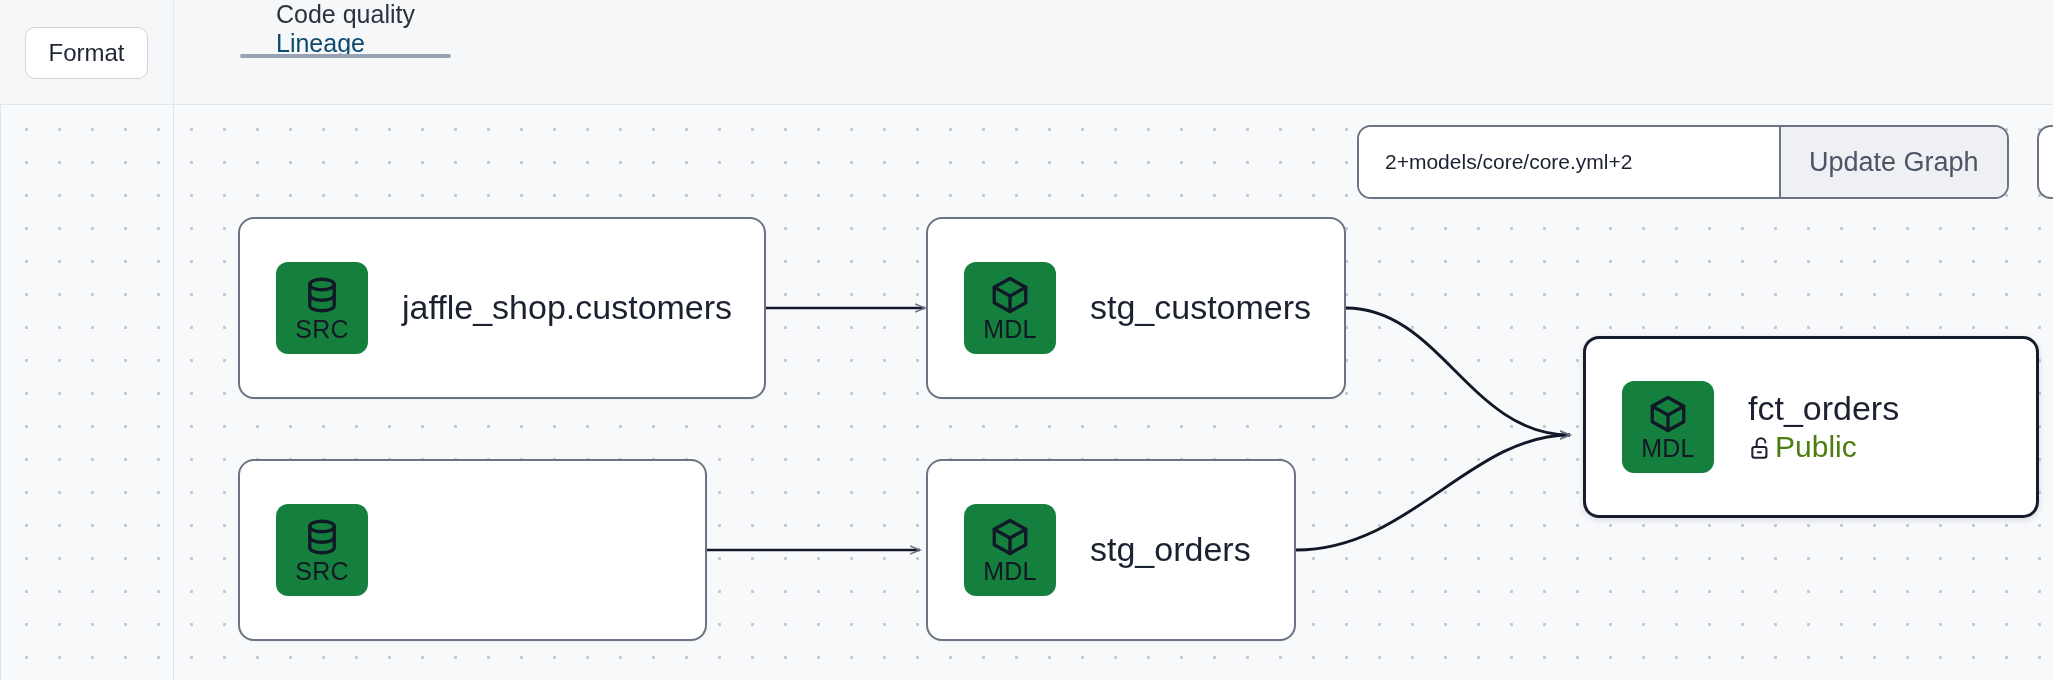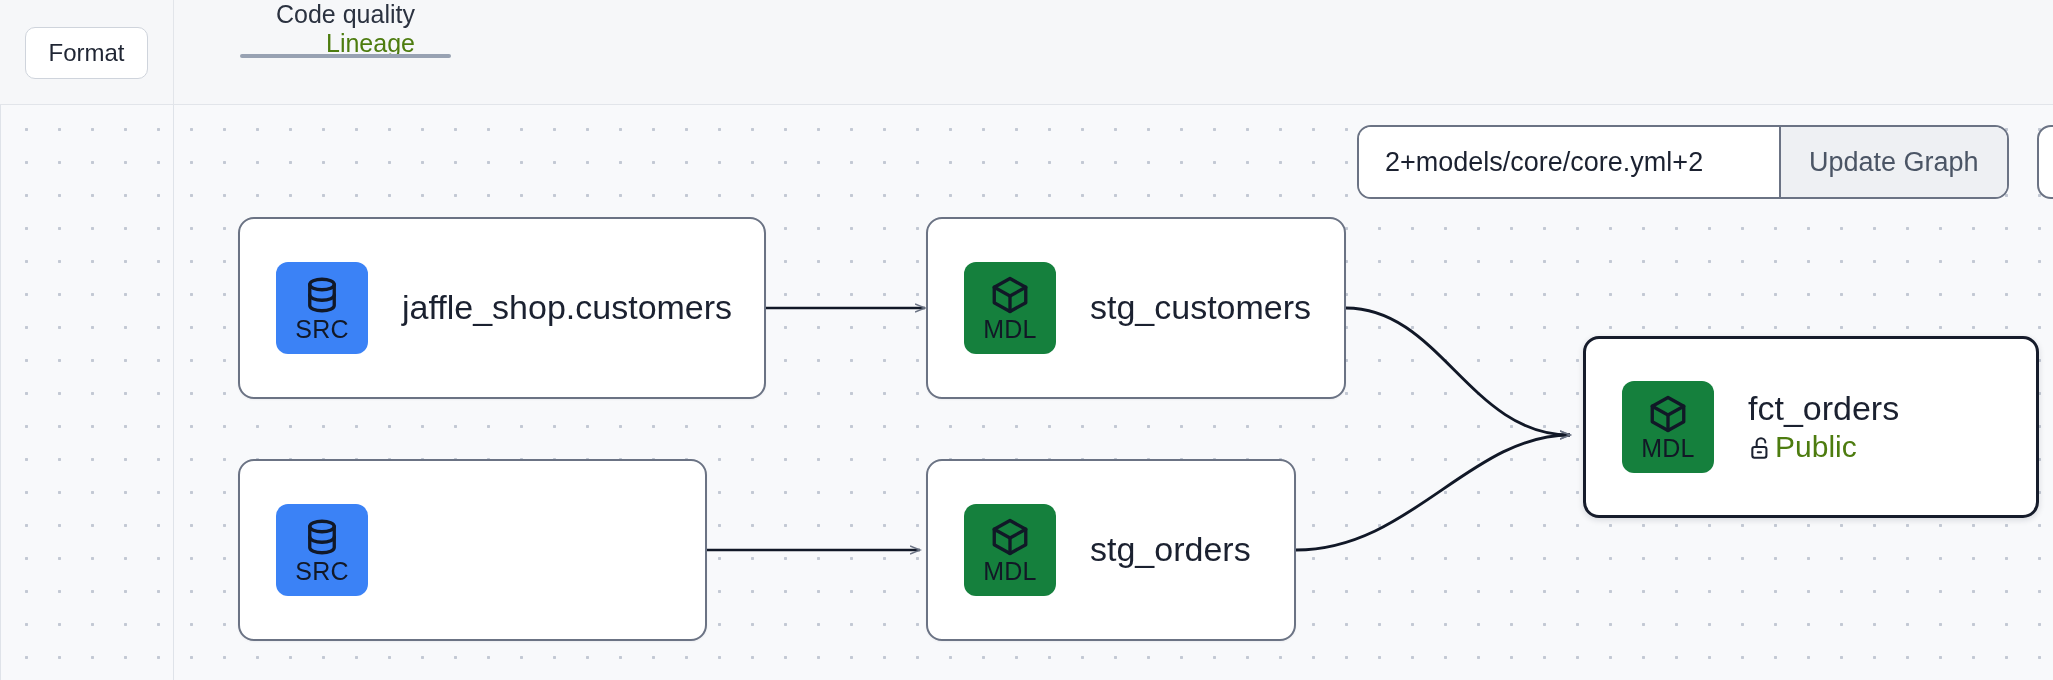--- a/index.html
+++ b/index.html
@@ -41,21 +41,21 @@
   }
   .tab {
     position: relative;
     display: flex; align-items: center;
     padding: 0 36px;
     font-size: 25px;
     color: #2b3240;
     cursor: pointer;
     white-space: nowrap;
   }
-  .tab.active { color: #4d7c0f; justify-content: flex-end; }
+  .tab.active { color: #0c4a6e; }
   .tab.active::after {
     content: "";
     position: absolute; left: 0; right: 0; bottom: 0;
     height: 4px; background: #98a2b3;
     border-radius: 2px;
   }
   .topbar-divider {
     position: absolute; left: 0; bottom: 0;
     width: 2053px; height: 1px; background: #e2e5ea;
   }
@@ -95,21 +95,21 @@
     box-shadow: 0 2px 6px rgba(16,24,40,.14);
   }
   .badge {
     width: 92px; height: 92px;
     border-radius: 12px;
     display: flex; flex-direction: column;
     align-items: center; justify-content: center;
     flex: 0 0 auto;
     gap: 1px;
   }
-  .badge.src { background: #3b82f6; }
+  .badge.src { background: #15803d; }
   .badge.mdl { background: #15803d; }
   .badge svg { display: block; }
   .badge-label {
     font-size: 25px; color: #121826; line-height: 1;
     letter-spacing: .2px;
   }
   .node-text { margin-left: 34px; display: flex; flex-direction: column; gap: 2px; justify-content: center; }
   .node-title { font-size: 34px; color: #1b2130; line-height: 1.15; white-space: nowrap; }
   .node-sub {
     display: flex; align-items: center; gap: 1px;
@@ -123,21 +123,21 @@
     background: #ffffff;
     border: 2px solid #6b7384;
     border-radius: 14px;
     overflow: hidden;
     height: 74px;
   }
   .selector-input {
     border: 0; outline: 0;
     background: #ffffff;
     font-family: "Liberation Sans", sans-serif;
-    font-size: 27px;
+    font-size: 21px;
     color: #1b2130;
     padding: 0 26px;
     width: 420px;
   }
   .selector-btn {
     background: #eef0f3;
     border: 0;
     border-left: 2px solid #6b7384;
     font-family: "Liberation Sans", sans-serif;
     font-size: 27px;

